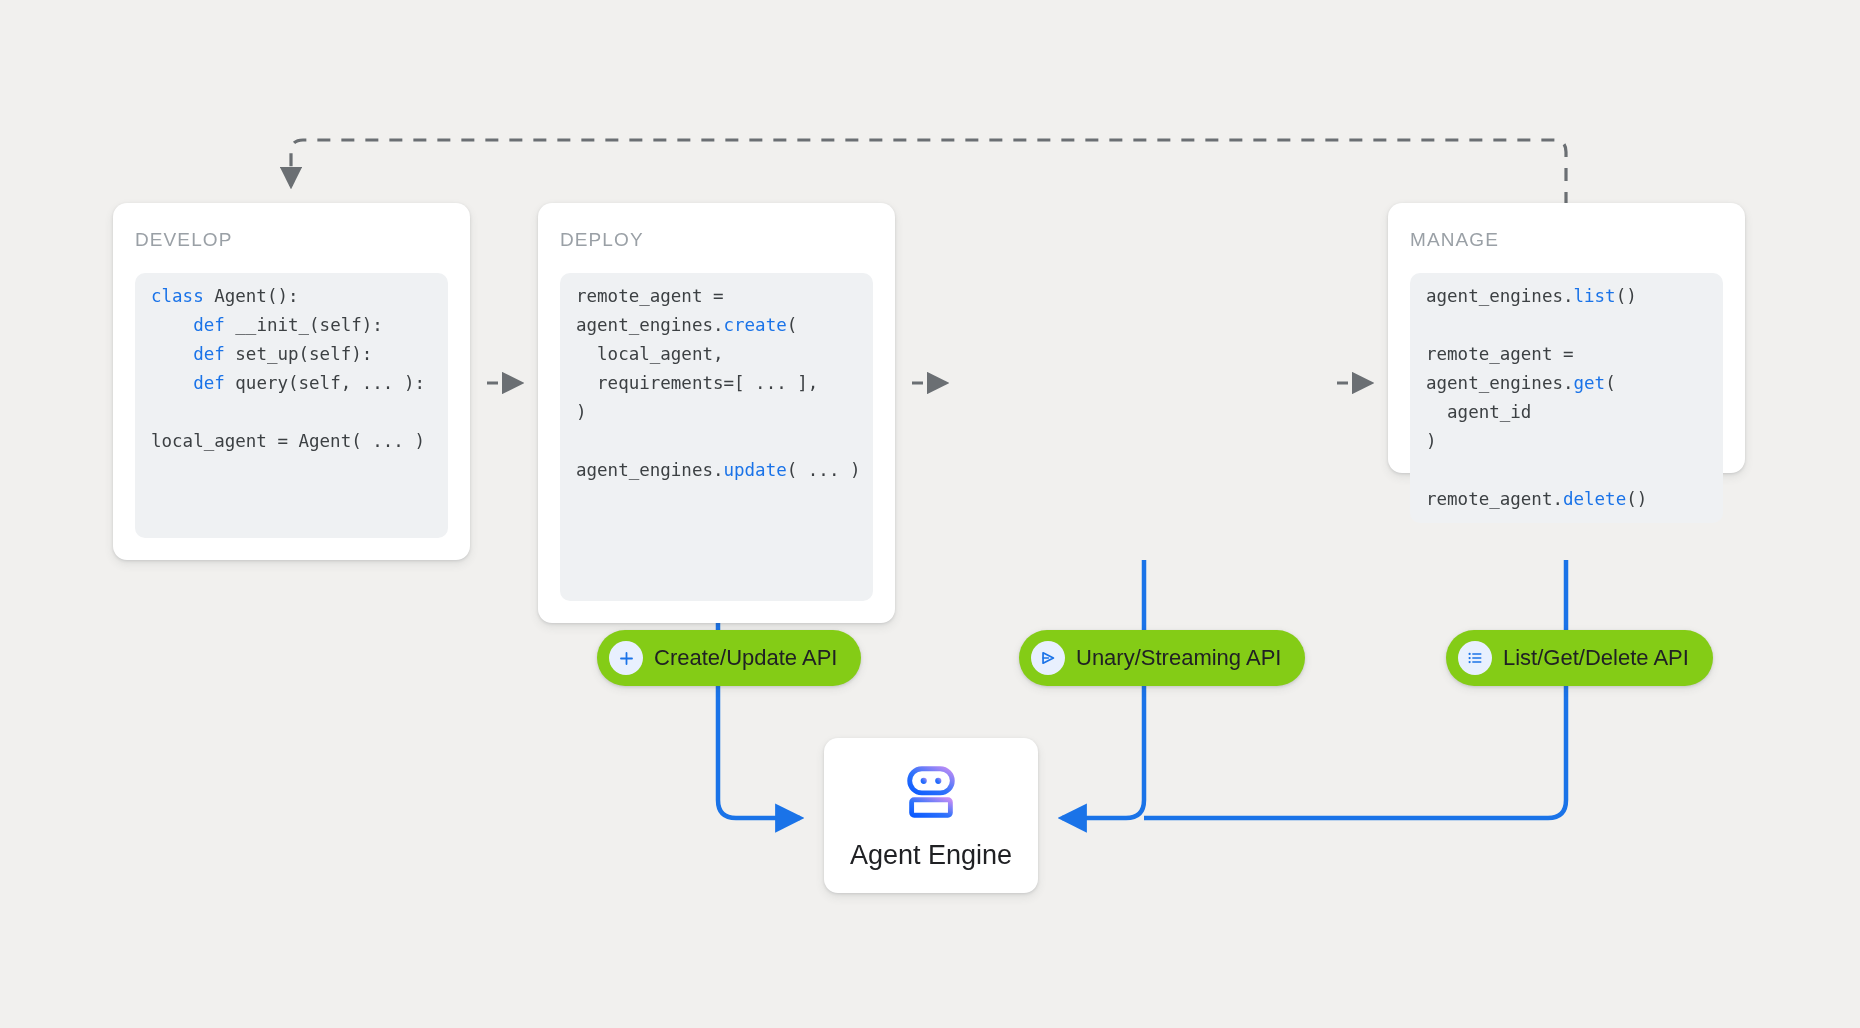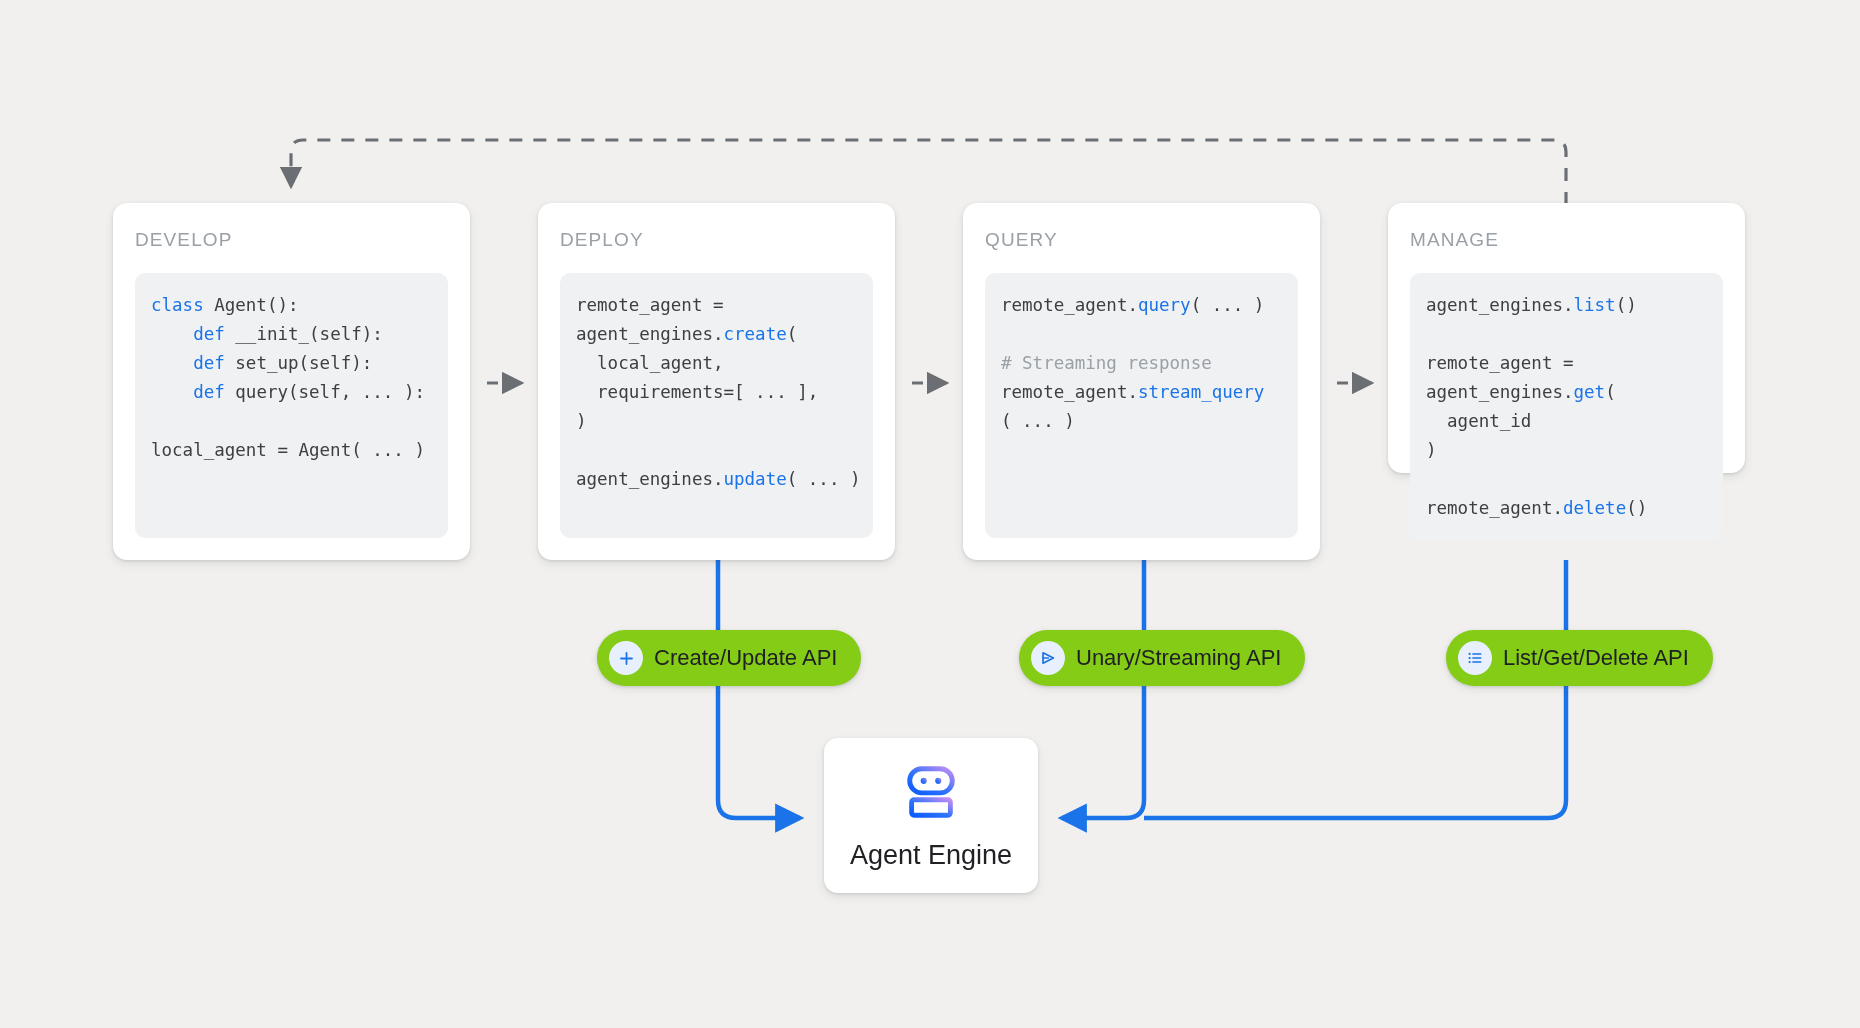--- a/index.html
+++ b/index.html
@@ -30,34 +30,34 @@
     font-size: 19px;
     letter-spacing: 1.1px;
     color: #9aa0a6;
     font-weight: 400;
     margin-bottom: 22px;
     white-space: nowrap;
   }
   .code {
     background: #eff1f3;
     border-radius: 10px;
-    padding: 18px 16px;
+    padding: 9px 16px;
     font-family: "DejaVu Sans Mono", "Liberation Mono", monospace;
     font-size: 17.5px;
     line-height: 29px;
     color: #3c4043;
     white-space: pre;
     flex: 1;
   }
   .kw { color: #1a73e8; }
   .cm { color: #9aa0a6; }
 
   
   #card-develop { left: 113px;  top: 203px; width: 357px; height: 357px; }
-  #card-deploy  { left: 538px;  top: 203px; width: 357px; height: 357px; }
+  #card-deploy  { left: 538px;  top: 203px; width: 357px; height: 420px; }
   #card-query   { left: 963px;  top: 203px; width: 357px; height: 357px; }
   #card-manage  { left: 1388px; top: 203px; width: 357px; height: 270px; }
 
   
   .pill {
     position: absolute;
     z-index: 4;
     display: flex;
     align-items: center;
     gap: 11px;
@@ -156,28 +156,20 @@
     <div class="card-title">DEPLOY</div>
     <div class="code"><span>remote_agent =</span>
 <span>agent_engines.</span><span class="kw">create</span><span>(</span>
 <span>  local_agent,</span>
 <span>  requirements=[ ... ],</span>
 <span>)</span>
 <span></span>
 <span>agent_engines.</span><span class="kw">update</span><span>( ... )</span></div>
   </div>
 
-  <div class="card" id="card-query">
-    <div class="card-title">QUERY</div>
-    <div class="code"><span>remote_agent.</span><span class="kw">query</span><span>( ... )</span>
-<span></span>
-<span class="cm"># Streaming response</span>
-<span>remote_agent.</span><span class="kw">stream_query</span>
-<span>( ... )</span></div>
-  </div>
 
   <div class="card" id="card-manage">
     <div class="card-title">MANAGE</div>
     <div class="code"><span>agent_engines.</span><span class="kw">list</span><span>()</span>
 <span></span>
 <span>remote_agent =</span>
 <span>agent_engines.</span><span class="kw">get</span><span>(</span>
 <span>  agent_id</span>
 <span>)</span>
 <span></span>

